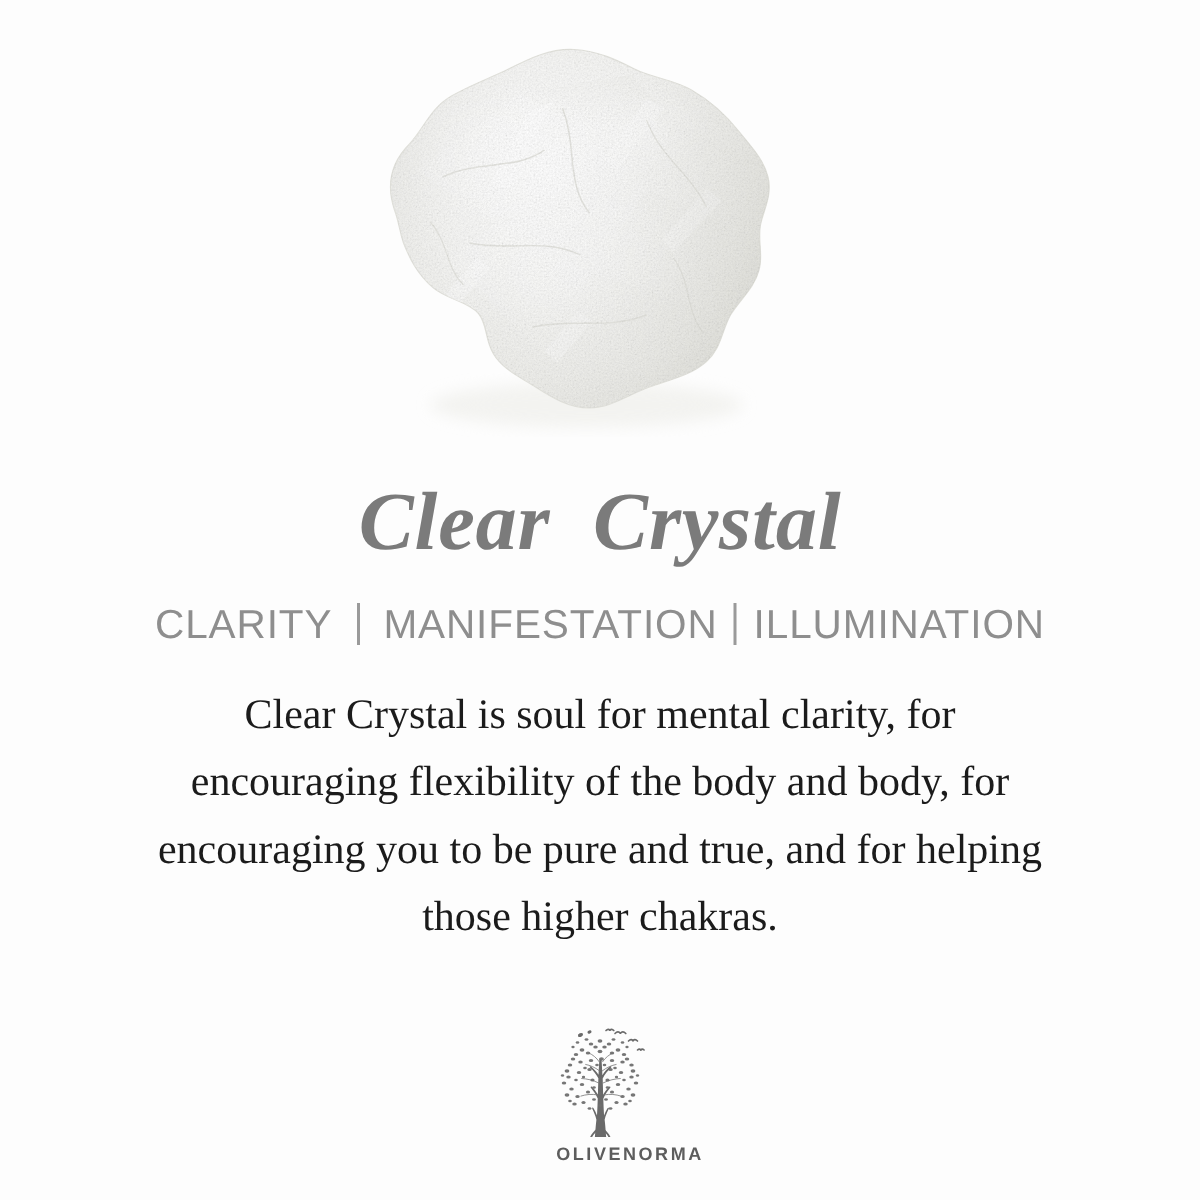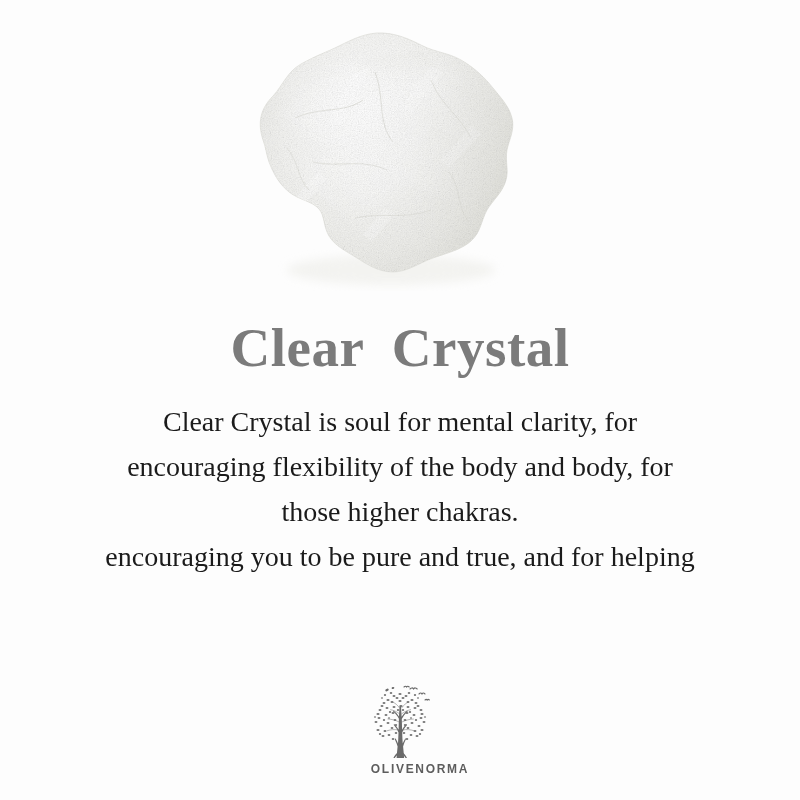--- a/index.html
+++ b/index.html
@@ -47,20 +47,21 @@
   .title {
     font-family: "Liberation Serif", "DejaVu Serif", serif;
     font-size: 55px;
     font-weight: 700;
     color: #7b7b7b;
     letter-spacing: 0.5px;
     line-height: 1;
     margin: 0;
     white-space: pre;
     text-align: center;
+    font-style: italic;
   }
 
   
   .subtitle {
     margin: 27px 0 0 0;
     font-family: "Liberation Sans", sans-serif;
     font-size: 27px;
     font-weight: 300;
     color: #8e8e8e;
     letter-spacing: 0.6px;
@@ -246,26 +247,33 @@
 
           <rect x="0" y="0" width="305" height="270" fill="#ffffff" filter="url(#grain)" opacity="0.75"></rect>
           <rect x="0" y="0" width="305" height="270" fill="#b9b9b0" filter="url(#grain)" opacity="0.25"></rect>
         </g>
       </svg>
     </div>
   </div>
 
   <h1 class="title">Clear  Crystal</h1>
 
+  <div class="subtitle">
+    <span class="kw">CLARITY</span>
+    <span class="sep"></span>
+    <span class="kw">MANIFESTATION</span>
+    <span class="sep tight"></span>
+    <span class="kw">ILLUMINATION</span>
+  </div>
 
   <p class="body-copy">
     <span class="line">Clear Crystal is soul for mental clarity, for</span>
     <span class="line">encouraging flexibility of the body and body, for</span>
+    <span class="line">encouraging you to be pure and true, and for helping</span>
     <span class="line">those higher chakras.</span>
-    <span class="line">encouraging you to be pure and true, and for helping</span>
   </p>
 
   <div class="logo-block">
     <svg class="logo-mark" viewBox="0 0 74 76" xmlns="http://www.w3.org/2000/svg">
       <g fill="#6a6a6a">
 
         <path d="M35.2,74 L33.6,74 C33.9,70 34.2,66 34.6,62.5 C34.0,60.0 33.0,57.6 31.9,55.4
                  C31.5,54.5 32.2,54.0 32.7,54.8 C33.6,56.3 34.4,58.0 35.0,59.6
                  C35.2,56.0 35.4,52.2 35.5,48.4 C34.4,45.8 32.8,43.4 31.0,41.3
                  C30.4,40.6 31.1,39.9 31.8,40.6 C33.3,42.1 34.6,43.9 35.6,45.7

